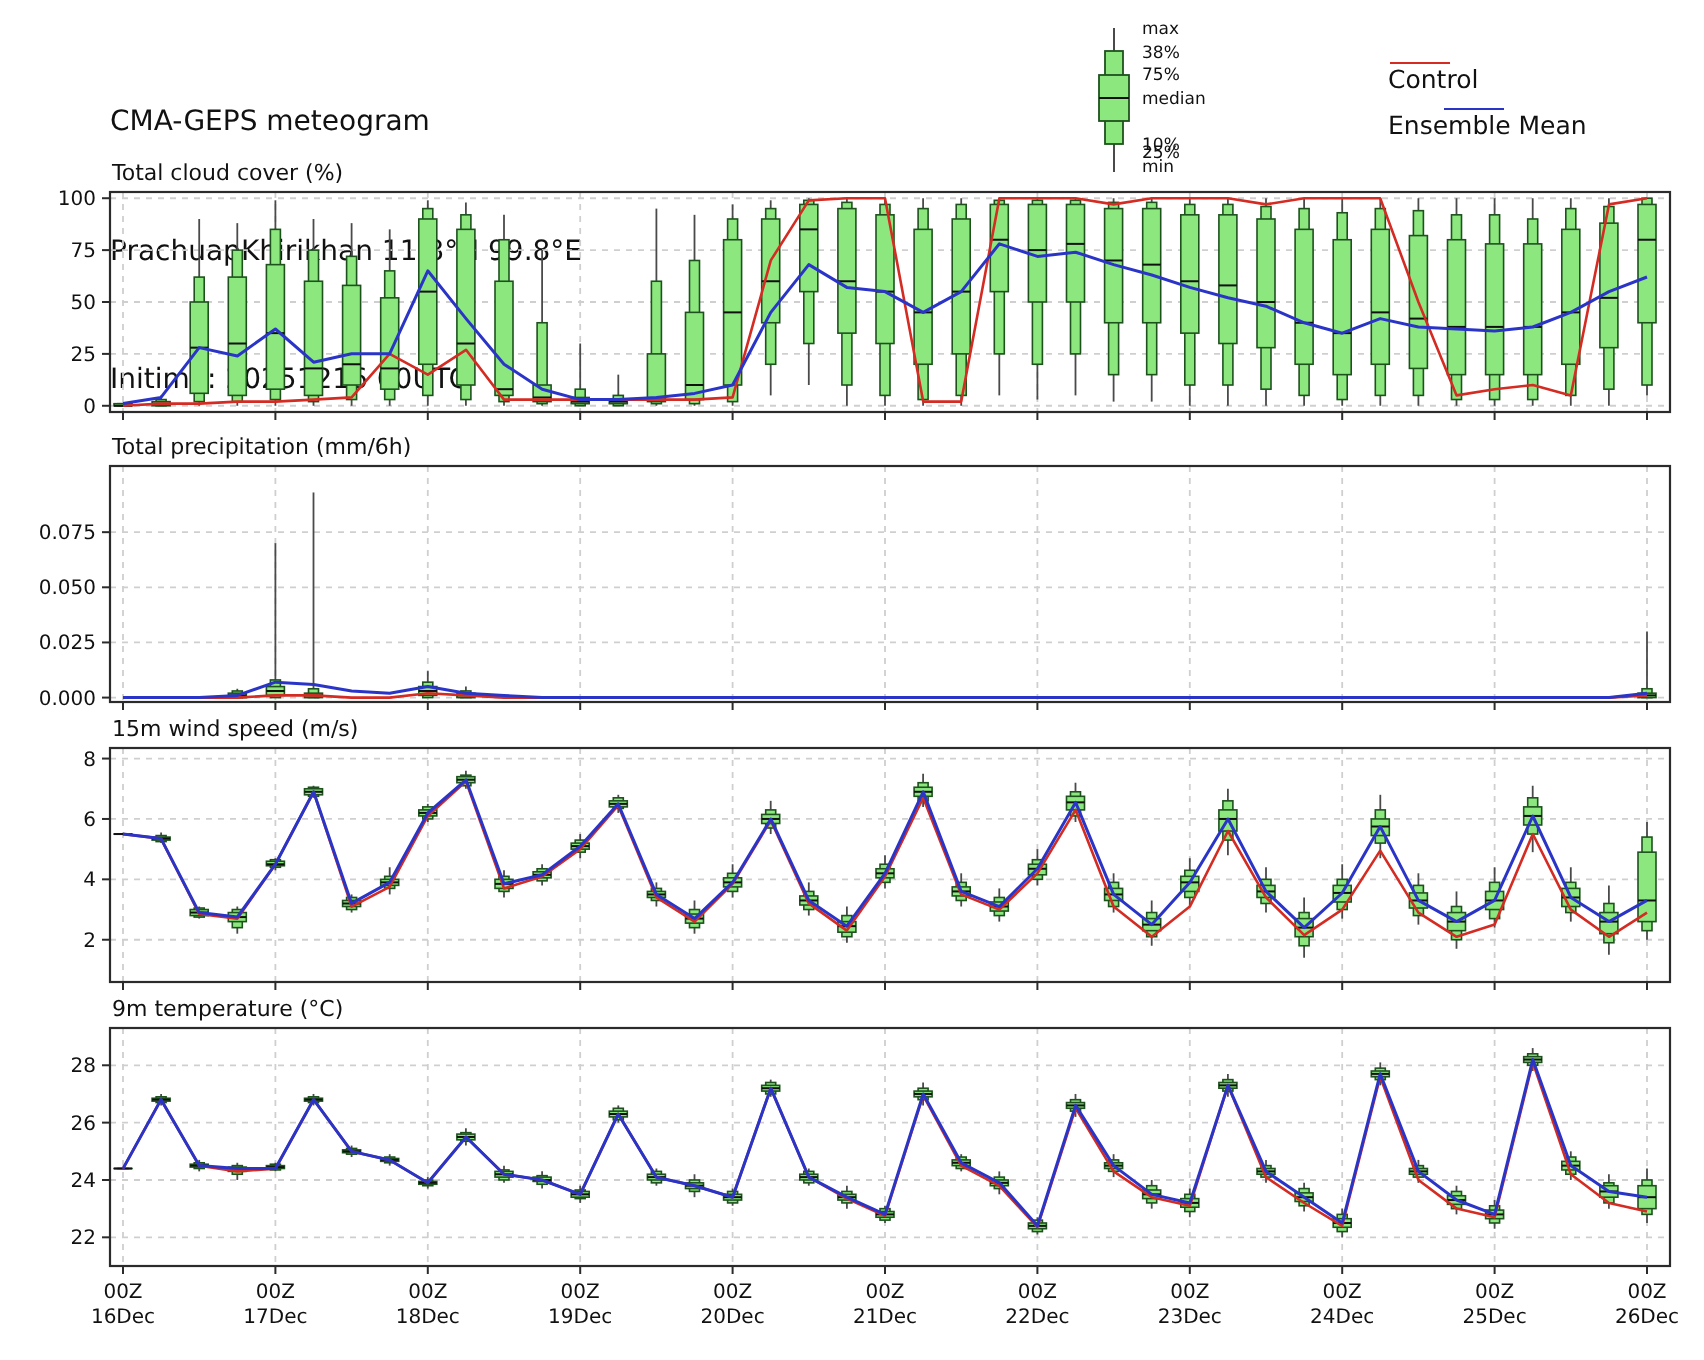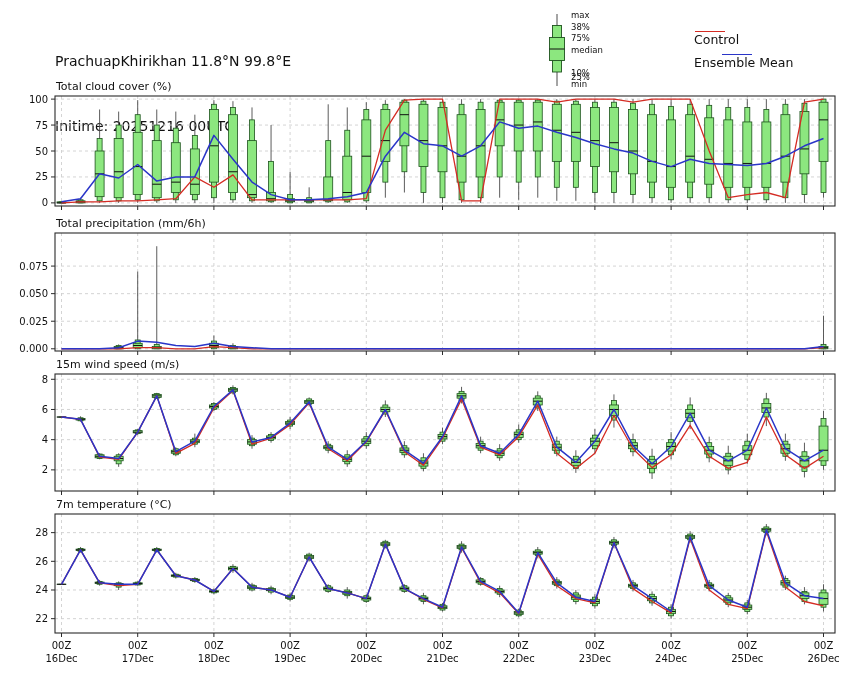--- a/index.html
+++ b/index.html
@@ -14,20 +14,21 @@
   .leg-entry{position:absolute;left:694px;display:flex;align-items:center;flex-direction:column;}
   .leg-swatch{width:30px;height:0;border-top:1.6px solid #000;margin-right:13px;}
   .leg-label{font-size:12.5px;}
 </style>
 </head>
 <body>
 
 <div id="app">
 
   <div class="hdr">
+    <div>CMA-GEPS meteogram</div>
     <div>PrachuapKhirikhan 11.8°N 99.8°E</div>
     <div>Initime: 20251216 00UTC</div>
   </div>
 
   <svg class="leg-sample" width="26" height="86">
     <line x1="13" y1="6" x2="13" y2="78" stroke="#4a4a4a" stroke-width="1"></line>
     <rect class="box-fill" x="8.5" y="17.5" width="9" height="46.5" stroke-width="0.9" fill="#8ce77f" stroke="#1d521d"></rect>
     <rect class="box-fill" x="5.5" y="29.5" width="15" height="23" stroke-width="0.9" fill="#8ce77f" stroke="#1d521d"></rect>
     <line x1="5.5" y1="41" x2="20.5" y2="41" stroke="#111" stroke-width="1"></line>
   </svg>
@@ -44,21 +45,21 @@
     <span class="leg-label">Control</span>
   </div>
   <div class="leg-entry" style="top:54px">
     <div class="leg-swatch" style="border-top-color: rgb(42, 53, 200);"></div>
     <span class="leg-label">Ensemble Mean</span>
   </div>
 
   <span class="panel-title" style="top:80px">Total cloud cover (%)</span>
   <span class="panel-title" style="top:217px">Total precipitation (mm/6h)</span>
   <span class="panel-title" style="top:358px">15m wind speed (m/s)</span>
-  <span class="panel-title" style="top:498px">7m temperature (°C)</span>
+  <span class="panel-title" style="top:498px">9m temperature (°C)</span>
 
   <svg id="chart-canvas" width="852" height="680">
       <g>
         <line x1="61.5" x2="61.5" y1="96" y2="206" stroke="#cfcfcf" stroke-width="0.9" stroke-dasharray="3 3"></line>
         <line x1="137.7" x2="137.7" y1="96" y2="206" stroke="#cfcfcf" stroke-width="0.9" stroke-dasharray="3 3"></line>
         <line x1="213.9" x2="213.9" y1="96" y2="206" stroke="#cfcfcf" stroke-width="0.9" stroke-dasharray="3 3"></line>
         <line x1="290.1" x2="290.1" y1="96" y2="206" stroke="#cfcfcf" stroke-width="0.9" stroke-dasharray="3 3"></line>
         <line x1="366.3" x2="366.3" y1="96" y2="206" stroke="#cfcfcf" stroke-width="0.9" stroke-dasharray="3 3"></line>
         <line x1="442.5" x2="442.5" y1="96" y2="206" stroke="#cfcfcf" stroke-width="0.9" stroke-dasharray="3 3"></line>
         <line x1="518.7" x2="518.7" y1="96" y2="206" stroke="#cfcfcf" stroke-width="0.9" stroke-dasharray="3 3"></line>

